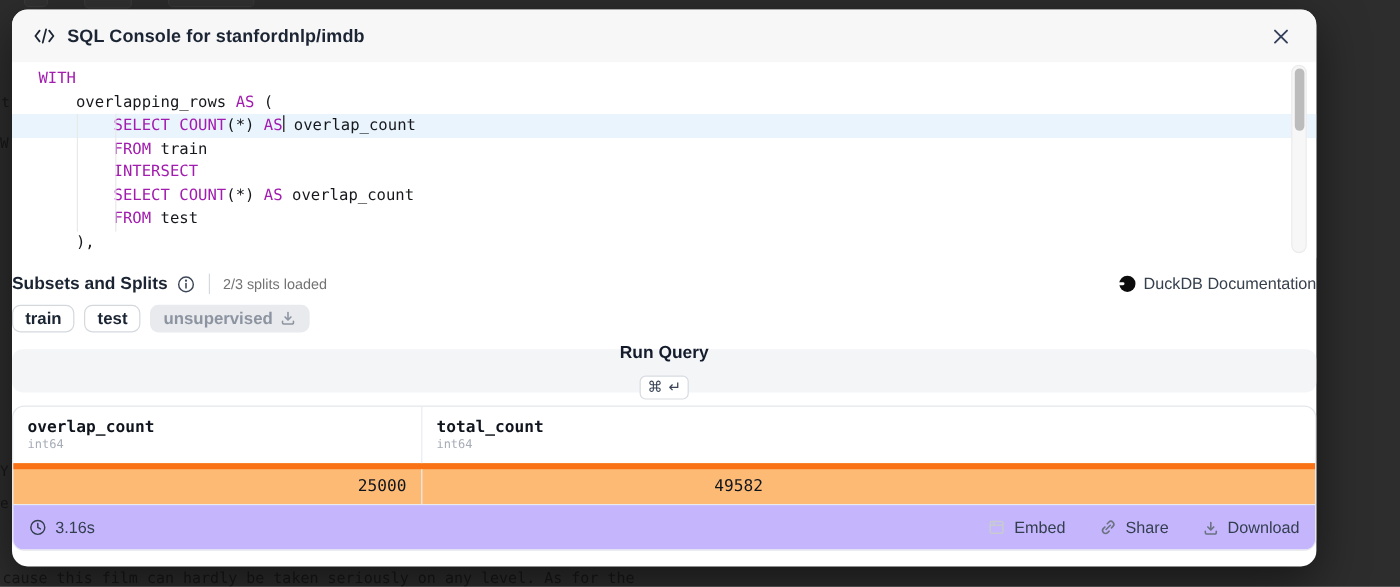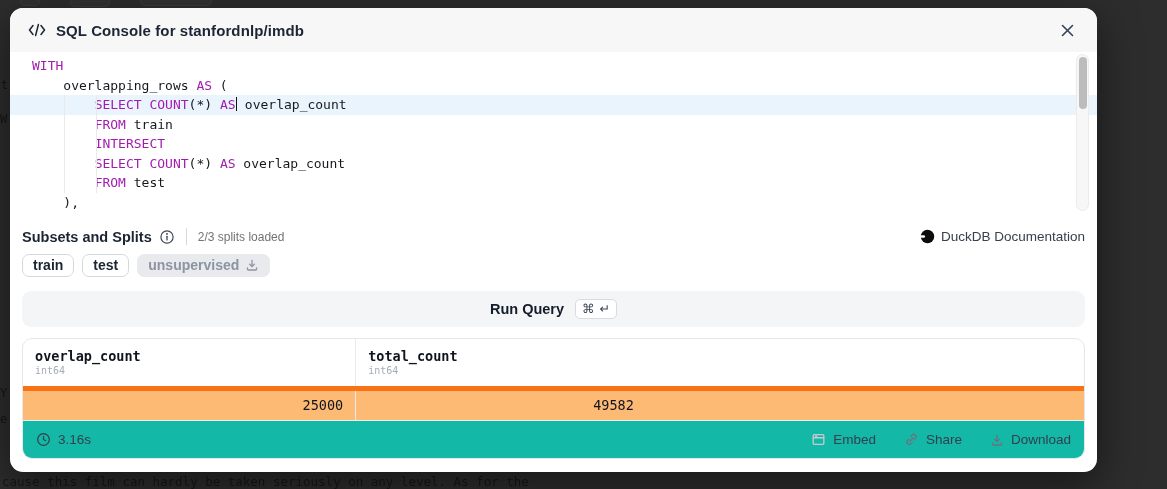--- a/index.html
+++ b/index.html
@@ -21,53 +21,53 @@
   
   .editor { position:relative; height:163px; background:#fff; font-family:"DejaVu Sans Mono", monospace; font-size:13px; line-height:19.5px; padding-top:4px; overflow:hidden; }
   .code-line { white-space:pre; padding-left:22px; color:#16181c; position:relative; }
   .code-line.active { background:#e9f4fd; }
   .kw { color:#a21caf; }
   .caret { display:inline-block; width:1.5px; height:14px; background:#111; vertical-align:-2px; }
   .indent-guide { position:absolute; width:1px; background:#e9e9e9; }
   .vscroll { position:absolute; right:8px; top:2px; bottom:4px; width:13px; background:#f7f7f7; border:1px solid #ebebeb; border-radius:7px; }
   .vthumb { position:absolute; left:1.5px; top:2px; width:8px; height:52px; background:#bcbcbc; border-radius:4px; }
 
-  .mcontent { padding:0 12px; }
+  .mcontent { padding:0 0; }
 
   
   .splits-row { margin-top:13px; display:flex; align-items:center; }
   .splits-title { font-size:14.5px; font-weight:bold; color:#1b2432; }
   .icon-gap { margin-left:7px; display:flex; align-items:center; }
   .vdiv { width:1px; height:17px; background:#d6dade; margin:0 11px; }
   .splits-status { font-size:12px; color:#737373; }
   .doc-link { margin-left:auto; display:flex; align-items:center; gap:6px; font-size:13.5px; color:#36404e; cursor:pointer; }
 
   
   .chips { margin-top:9px; display:flex; align-items:center; gap:8px; }
   .chip { display:flex; align-items:center; gap:6px; padding:2px 10px 3px; border-radius:7px; font-size:14px; font-weight:bold; cursor:pointer; }
   .chip.loaded { background:#fff; border:1px solid #d4d8dd; color:#1b2432; }
   .chip.unloaded { background:#e8eaed; border:1px solid #e8eaed; color:#8d94a1; }
 
   
-  .run-btn { margin-top:14px; height:36px; border-radius:9px; background:#f4f5f7; display:flex; align-items:center; justify-content:center; gap:11px; cursor:pointer; }
+  .run-btn { margin-top:14px; height:36px; border-radius:9px; background:#f4f5f7; display:flex; align-items:center; justify-content:center; gap:11px; cursor:pointer;flex-direction:column; }
   .run-label { font-size:14.5px; font-weight:bold; color:#141c2c; }
   .kbd { background:#fff; border:1px solid #d8dbe0; border-radius:5px; padding:1px 6px 2px; font-size:12.5px; color:#3a4456; display:flex; gap:5px; align-items:center; }
 
   
   .results { margin-top:11px; border:1px solid #e4e7eb; border-radius:10px; background:#fff; overflow:hidden; }
   .thead { display:flex; }
   .th { padding:9px 12px 10px; }
   .th:not(:last-child) { border-right:1px solid #e9ebef; }
   .col0 { width:31.4%; } .col1 { width:27.3%; } .col2 { width:41.3%; }
   .col-name { font-family:"DejaVu Sans Mono", monospace; font-size:13.5px; font-weight:bold; color:#10151d; }
   .col-type { font-family:"DejaVu Sans Mono", monospace; font-size:10px; color:#a6acb6; margin-top:1px; }
   .trow { display:flex; border-top:5px solid #f97316; background:#fdba74; }
   .td { padding:6px 12px 7px; font-family:"DejaVu Sans Mono", monospace; font-size:13.5px; color:#10151d; text-align:right; }
   .td:not(:last-child) { border-right:1px solid #e9ebef; }
-  .tfoot { border-top:1px solid #e9ebef; height:38px; display:flex; align-items:center; padding:0 13px; background:#14b8a6;text-align:center; }
+  .tfoot { border-top:1px solid #e9ebef; height:38px; display:flex; align-items:center; padding:0 13px; background:#c4b5fd;text-align:center; }
   .duration { display:flex; align-items:center; gap:7px; font-size:13.5px; color:#333f4e; }
   .actions { margin-left:auto; display:flex; align-items:center; gap:28px; }
   .action { display:flex; align-items:center; gap:7px; font-size:13.5px; color:#333f4e; cursor:pointer; }
 
   svg { display:block; }
 </style>
 </head>
 <body>
 
 <div class="bd-frag" style="left:20px; top:-3px; width:20px; height:9px;"></div>

